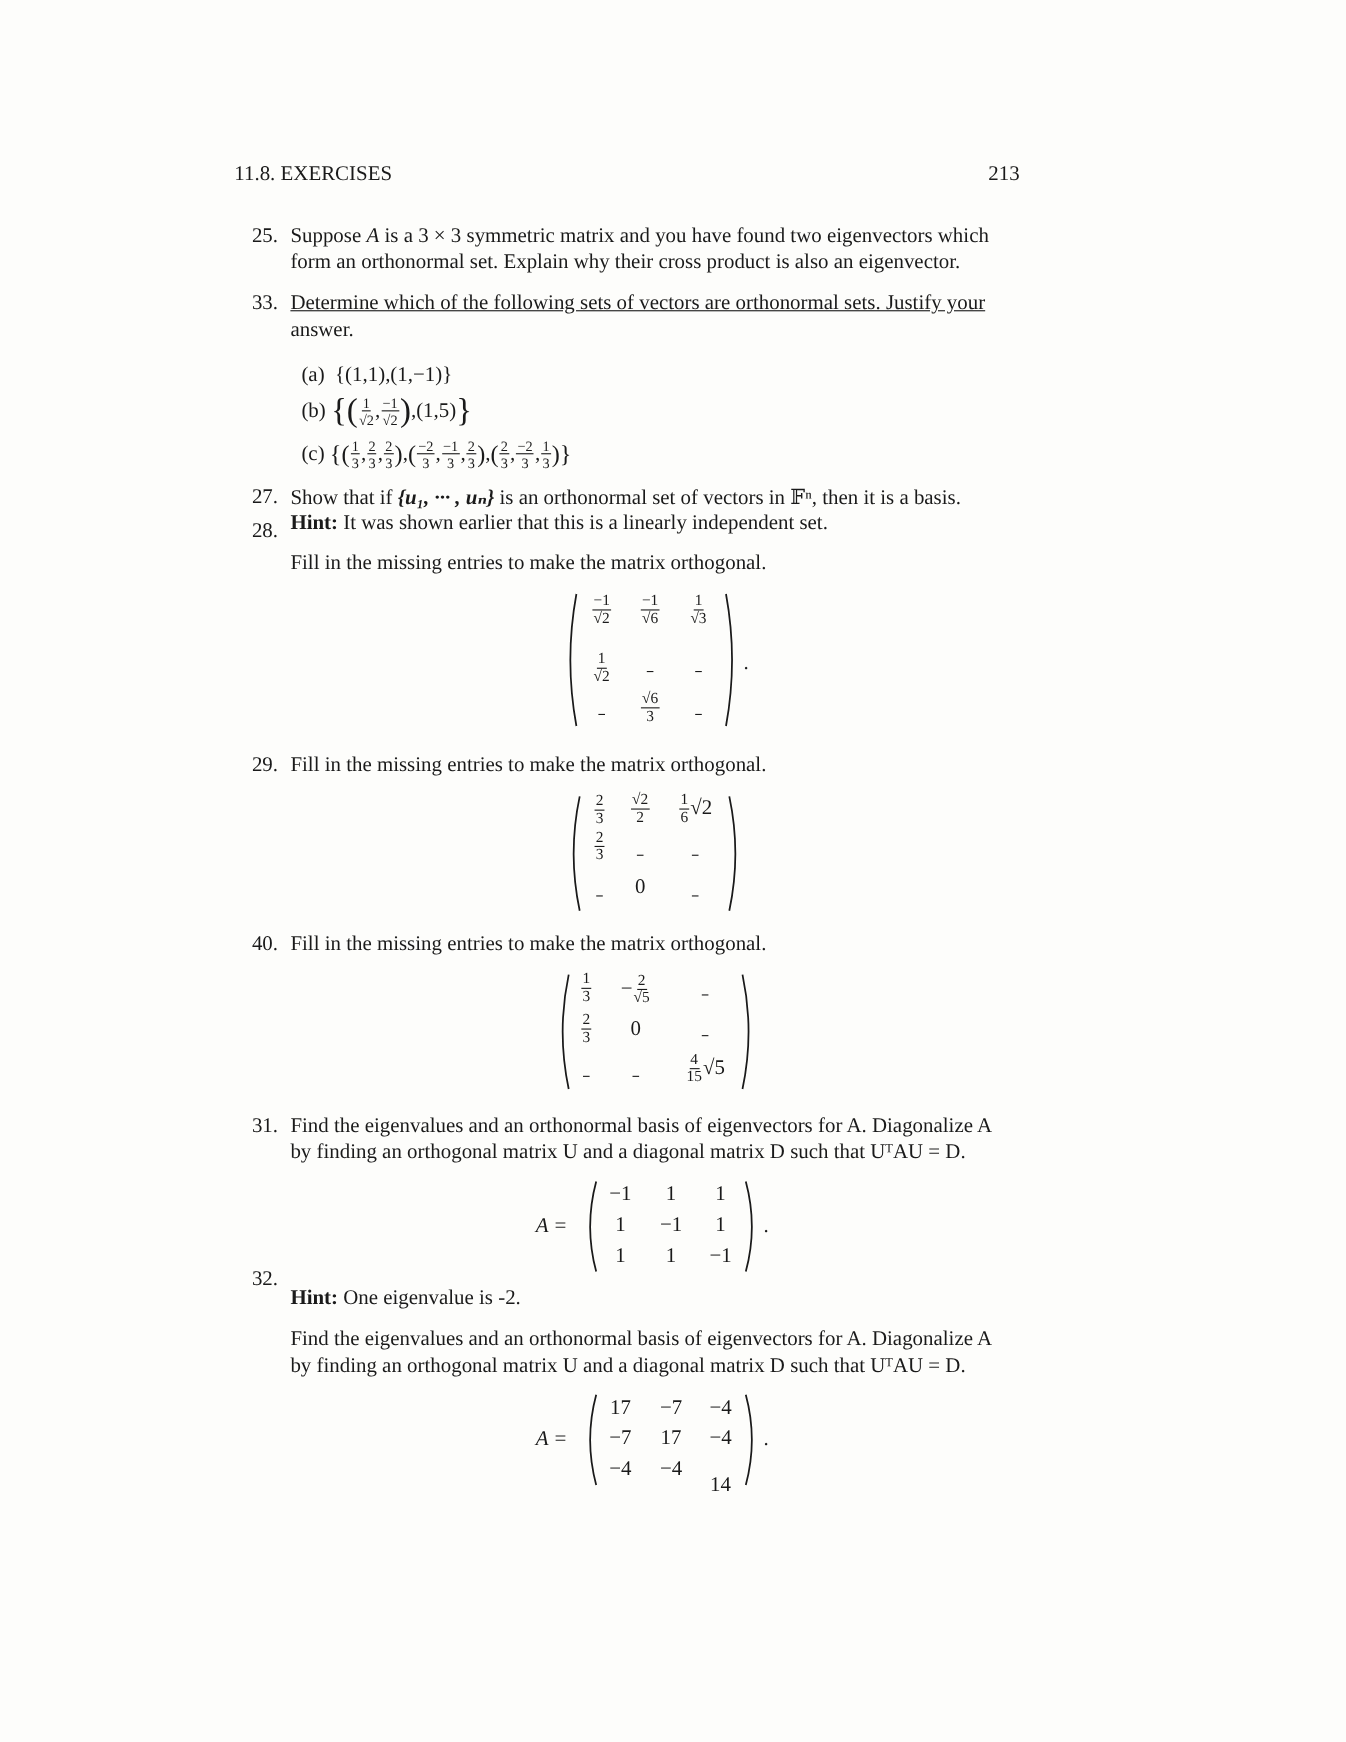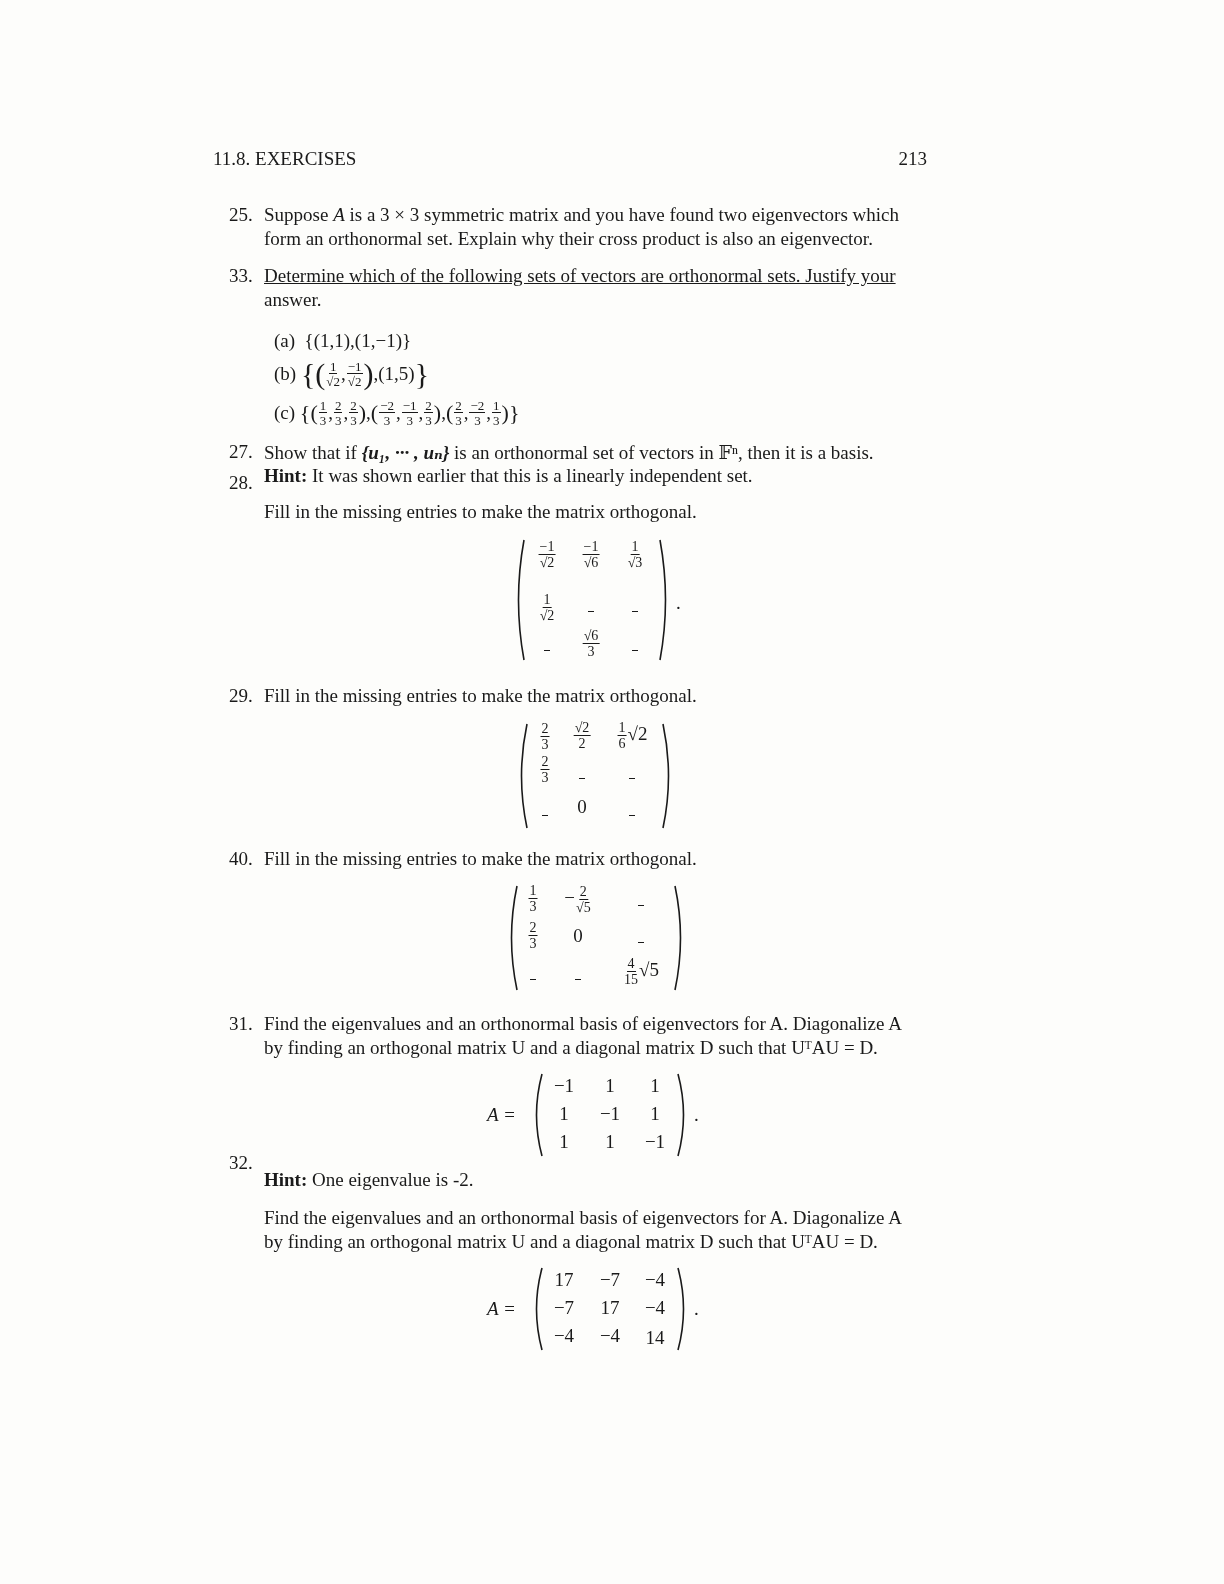--- a/index.html
+++ b/index.html
@@ -224,15 +224,15 @@
         <path d="M2 2 Q13 43 2 84" fill="none" stroke="#1a1a1a" stroke-width="1.6"></path>
       </svg></div>
   <div class="cell" style="left:34px;top:14px;">17</div>
   <div class="cell" style="left:80px;top:14px;">−7</div>
   <div class="cell" style="left:125px;top:14px;">−4</div>
   <div class="cell" style="left:34px;top:42px;">−7</div>
   <div class="cell" style="left:80px;top:42px;">17</div>
   <div class="cell" style="left:125px;top:42px;">−4</div>
   <div class="cell" style="left:34px;top:70px;">−4</div>
   <div class="cell" style="left:80px;top:70px;">−4</div>
-  <div class="cell" style="left:125px;top:72px;">14</div>
+  <div class="cell" style="left:125px;top:84px;">14</div>
 </div>
 <div class="abs" style="left:694px;top:1298px;">.</div>
 
 </body></html>

